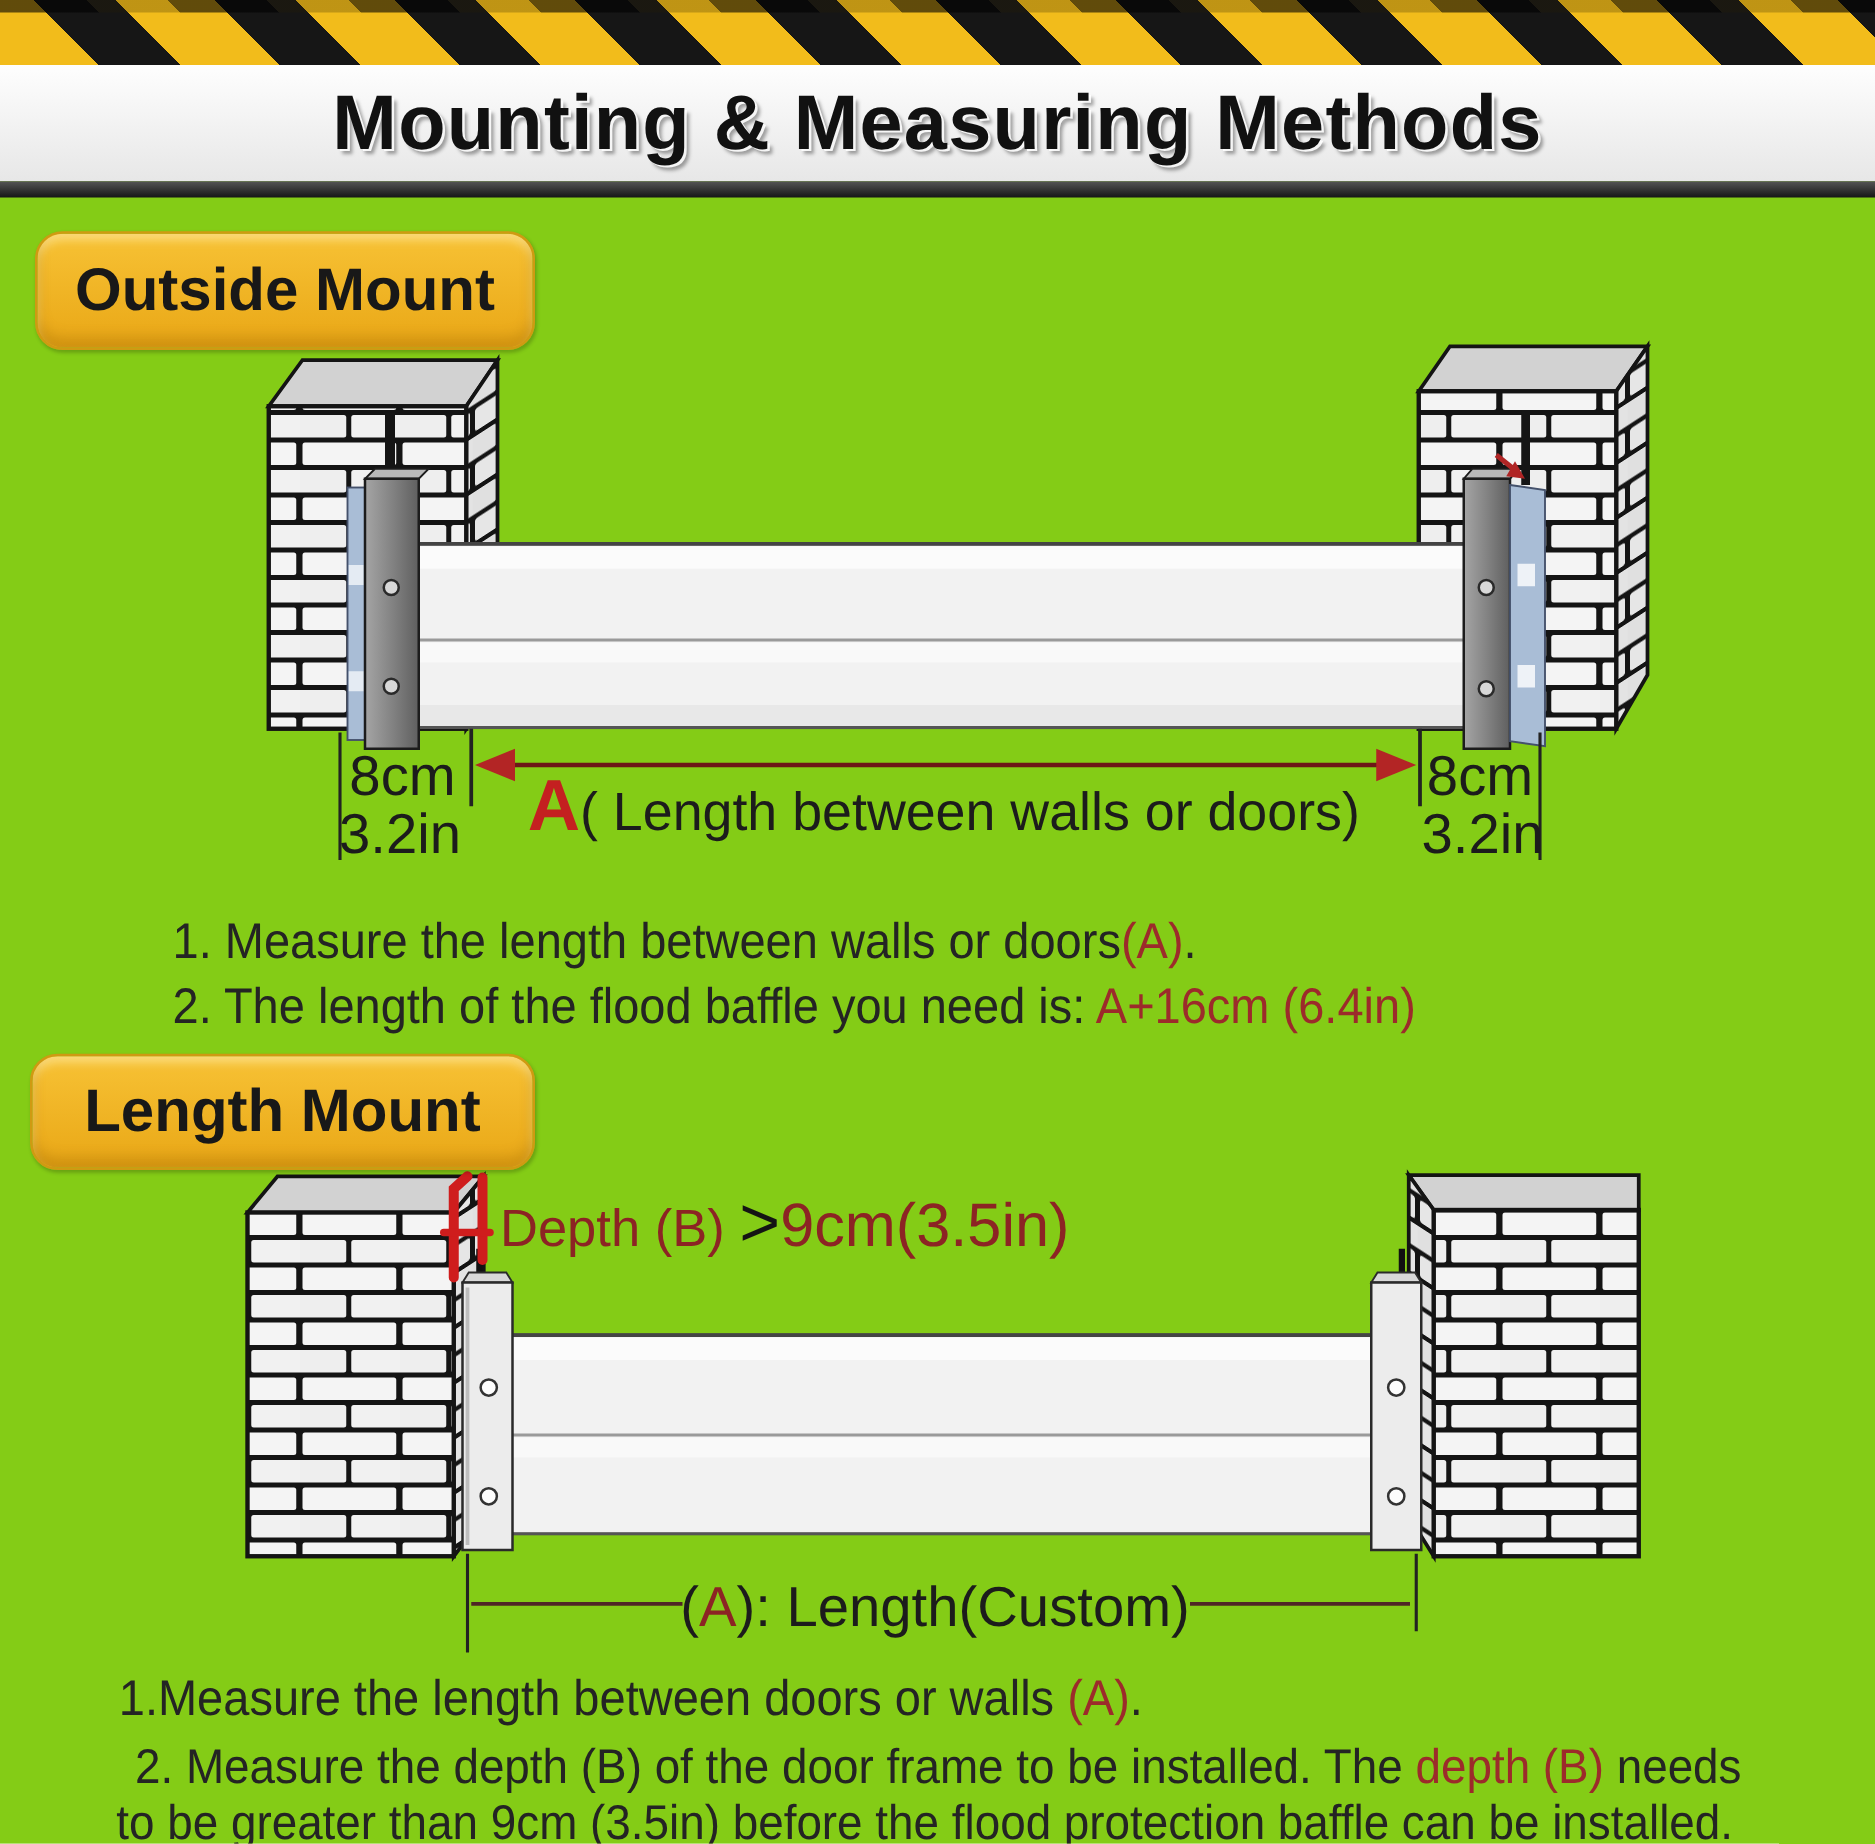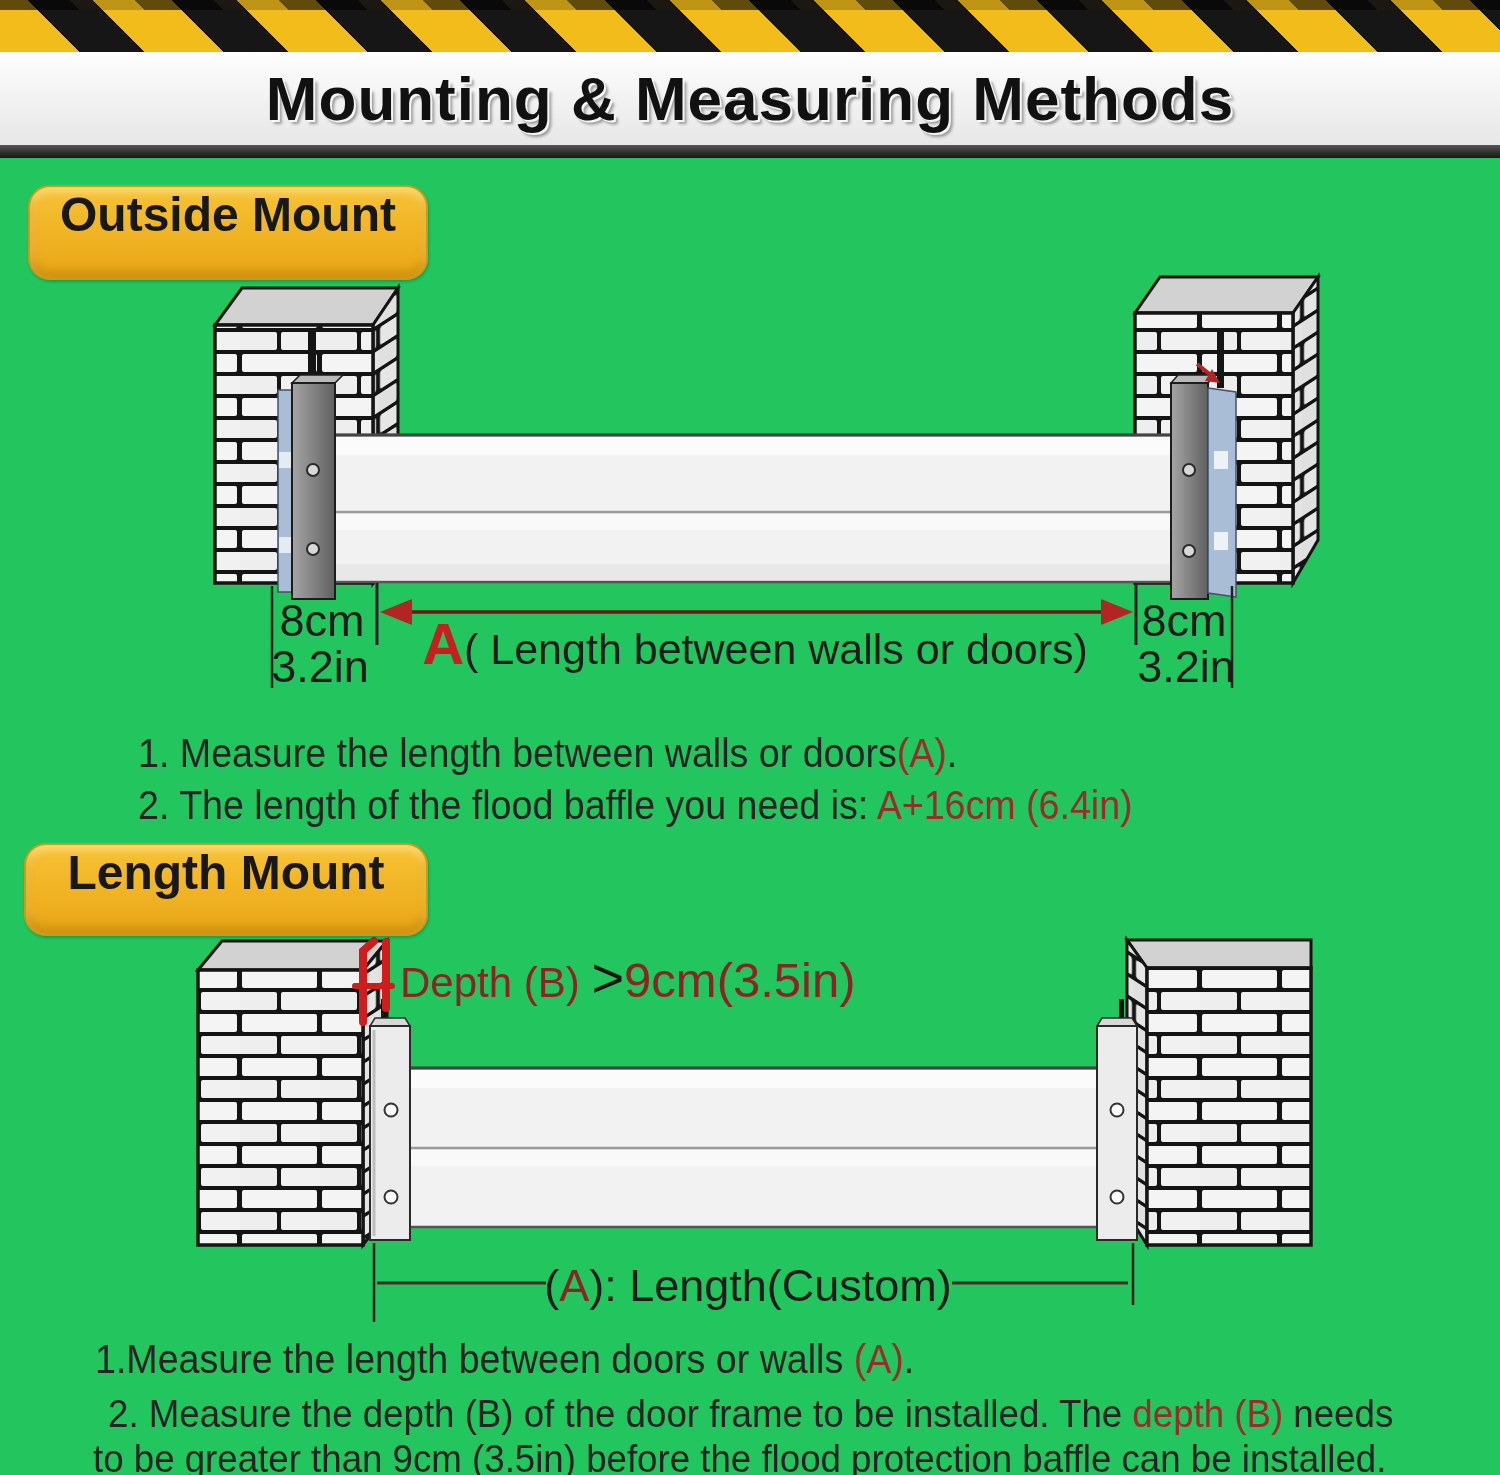--- a/index.html
+++ b/index.html
@@ -1,34 +1,34 @@
 <!DOCTYPE html>
 <html><head>
 <meta charset="utf-8">
 <style>
   html,body{margin:0;padding:0;background:#fff;}
-  .page{position:relative;width:1500px;height:1475px;background:#22c55e;overflow:hidden;
+  .page{position:relative;width:1500px;height:1475px;background:#84cc16;overflow:hidden;
         font-family:"Liberation Sans",sans-serif;}
 
   
   .tape{position:absolute;left:0;top:0;width:100%;height:52px;
         background:repeating-linear-gradient(45deg,#f2bc1b 0 56px,#161616 56px 102px);
         box-shadow:0 3px 5px rgba(0,0,0,.28);}
   .tape::before{content:"";position:absolute;left:0;top:0;right:0;height:10px;
         background:repeating-linear-gradient(45deg,rgba(0,0,0,.6) 0 56px,rgba(40,30,0,.25) 56px 102px);}
   .title-band{position:absolute;left:0;top:52px;width:100%;height:93px;
         background:linear-gradient(#fefefe,#e7e7e7);display:flex;align-items:center;justify-content:center;}
   .title-band h1{margin:0;font-size:62px;font-weight:bold;color:#111;letter-spacing:1px;
         text-shadow:2px 2px 0 rgba(255,255,255,.9),4px 4px 3px rgba(0,0,0,.35);}
   .divider{position:absolute;left:0;top:145px;width:100%;height:13px;
         background:linear-gradient(#555,#161616);}
 
   
   .badge{position:absolute;background:linear-gradient(#f7c235,#e9a716);
-        border:2px solid #cf9a12;border-radius:22px;display:flex;align-items:flex-start;justify-content:center;
+        border:2px solid #cf9a12;border-radius:22px;display:flex;align-items:center;justify-content:center;
         font-size:48px;font-weight:600;color:#181818;
         box-shadow:inset 0 -8px 10px rgba(140,90,0,.28),inset 0 5px 8px rgba(255,240,180,.55),1px 2px 3px rgba(0,0,0,.2);}
   .badge.outside{left:28px;top:185px;width:396px;height:91px;}
   .badge.inside{left:24px;top:843px;width:400px;height:89px;}
 
   
   svg.canvas{position:absolute;left:0;top:0;width:1500px;height:1475px;
         font-family:"Liberation Sans",sans-serif;}
 
   

